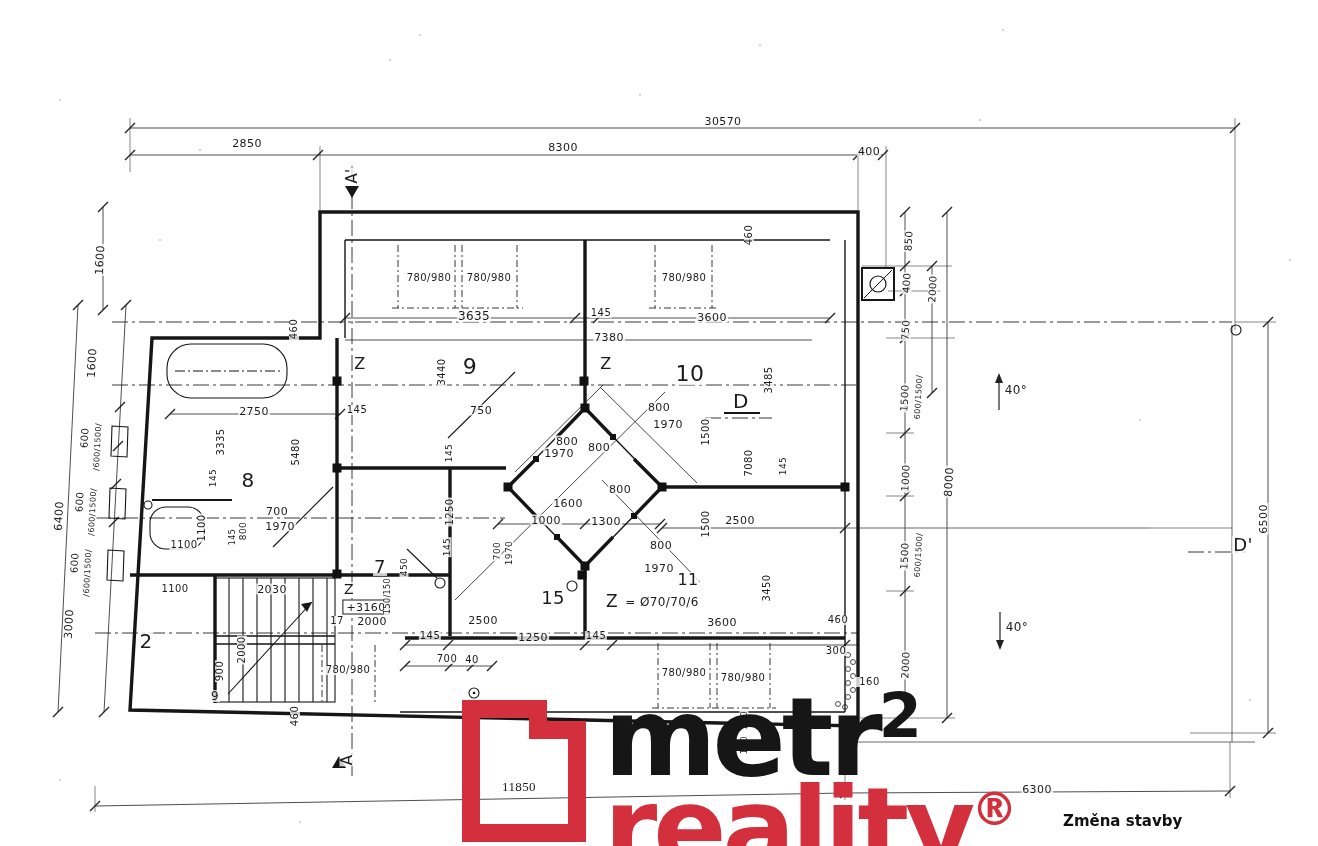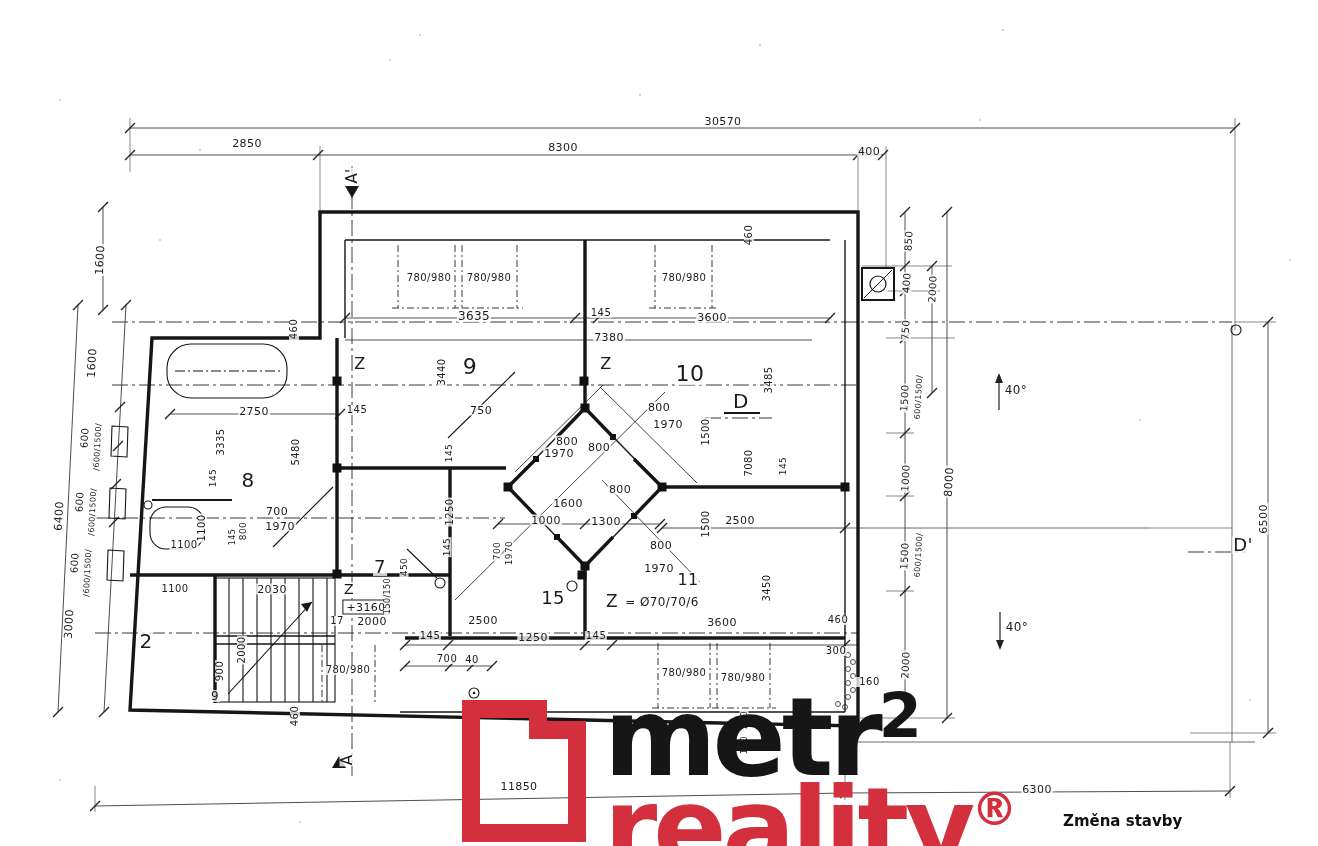--- a/index.html
+++ b/index.html
@@ -272,21 +272,21 @@
       <span class="lbl" style="left: 749px; top: 463px; font-size: 10px; transform: translate(-50%, -50%) rotate(-90deg);">7080</span>
       <span class="lbl" style="left: 783px; top: 466px; font-size: 9px; transform: translate(-50%, -50%) rotate(-90deg);">145</span>
       <span class="lbl" style="left: 767px; top: 588px; font-size: 10px; transform: translate(-50%, -50%) rotate(-90deg);">3450</span>
       <span class="lbl" style="left: 684px; top: 673px; font-size: 10px; transform: translate(-50%, -50%) rotate(0deg);">780/980</span>
       <span class="lbl" style="left: 743px; top: 678px; font-size: 10px; transform: translate(-50%, -50%) rotate(0deg);">780/980</span>
       <span class="lbl" style="left: 836px; top: 651px; font-size: 10px; transform: translate(-50%, -50%) rotate(0deg);">300</span>
       <span class="lbl" style="left: 867px; top: 682px; font-size: 10px; transform: translate(-50%, -50%) rotate(0deg); padding-left: 6px;">160</span>
       <span class="lbl" style="left: 744px; top: 720px; font-size: 9px; transform: translate(-50%, -50%) rotate(-90deg);">200</span>
       <span class="lbl" style="left: 744px; top: 745px; font-size: 9px; transform: translate(-50%, -50%) rotate(-90deg);">150</span>
       <span class="lbl" style="left: 347px; top: 760px; font-size: 15px; transform: translate(-50%, -50%) rotate(-90deg);">A</span>
-      <span class="lbl" style="left: 519px; top: 786px; font-size: 11px; transform: translate(-50%, -50%) rotate(0deg);">11850</span>
+      <span class="lbl" style="left: 519px; top: 786px; font-size: 13px; transform: translate(-50%, -50%) rotate(0deg); font-family: Liberation Serif, serif;">11850</span>
       <span class="lbl" style="left: 1037px; top: 789px; font-size: 11px; transform: translate(-50%, -50%) rotate(0deg);">6300</span>
       <span class="lbl" style="left: 909px; top: 241px; font-size: 10px; transform: translate(-50%, -50%) rotate(-87deg);">850</span>
       <span class="lbl" style="left: 907px; top: 283px; font-size: 10px; transform: translate(-50%, -50%) rotate(-87deg);">400</span>
       <span class="lbl" style="left: 933px; top: 289px; font-size: 10px; transform: translate(-50%, -50%) rotate(-87deg);">2000</span>
       <span class="lbl" style="left: 906px; top: 330px; font-size: 10px; transform: translate(-50%, -50%) rotate(-87deg);">750</span>
       <span class="lbl" style="left: 905px; top: 398px; font-size: 10px; transform: translate(-50%, -50%) rotate(-87deg);">1500</span>
       <span class="lbl" style="left: 919px; top: 397px; font-size: 8px; transform: translate(-50%, -50%) rotate(-87deg);">600/1500/</span>
       <span class="lbl" style="left: 906px; top: 478px; font-size: 10px; transform: translate(-50%, -50%) rotate(-87deg);">1000</span>
       <span class="lbl" style="left: 949px; top: 482px; font-size: 11px; transform: translate(-50%, -50%) rotate(-87deg);">8000</span>
       <span class="lbl" style="left: 905px; top: 556px; font-size: 10px; transform: translate(-50%, -50%) rotate(-87deg);">1500</span>

